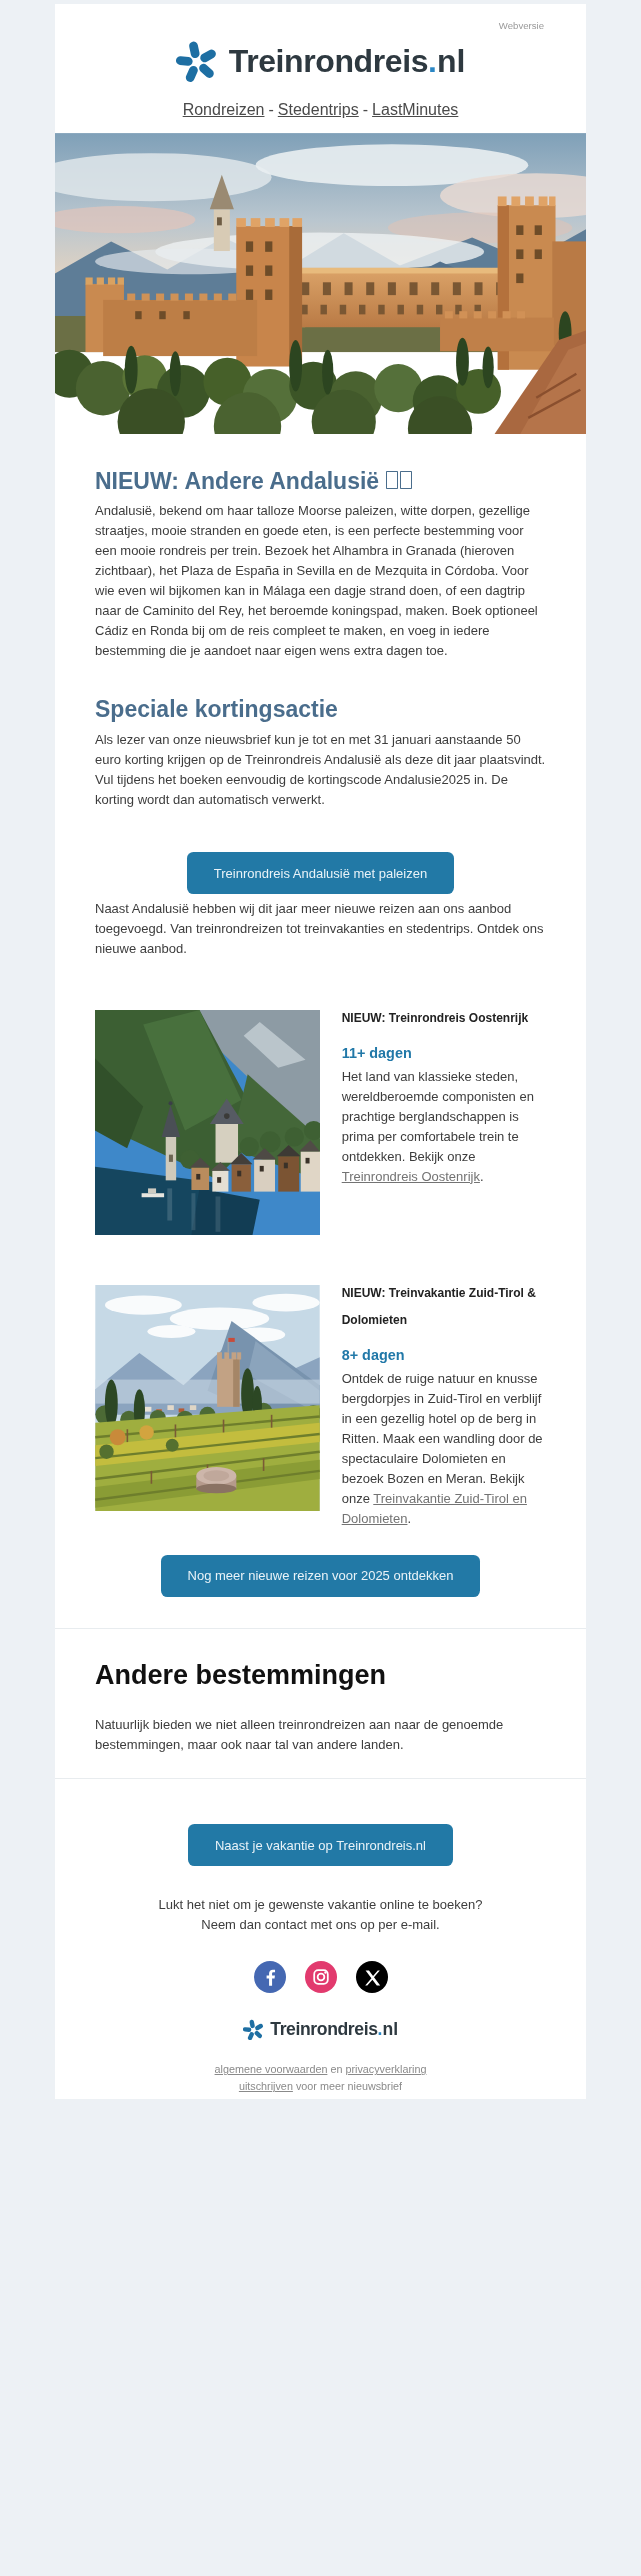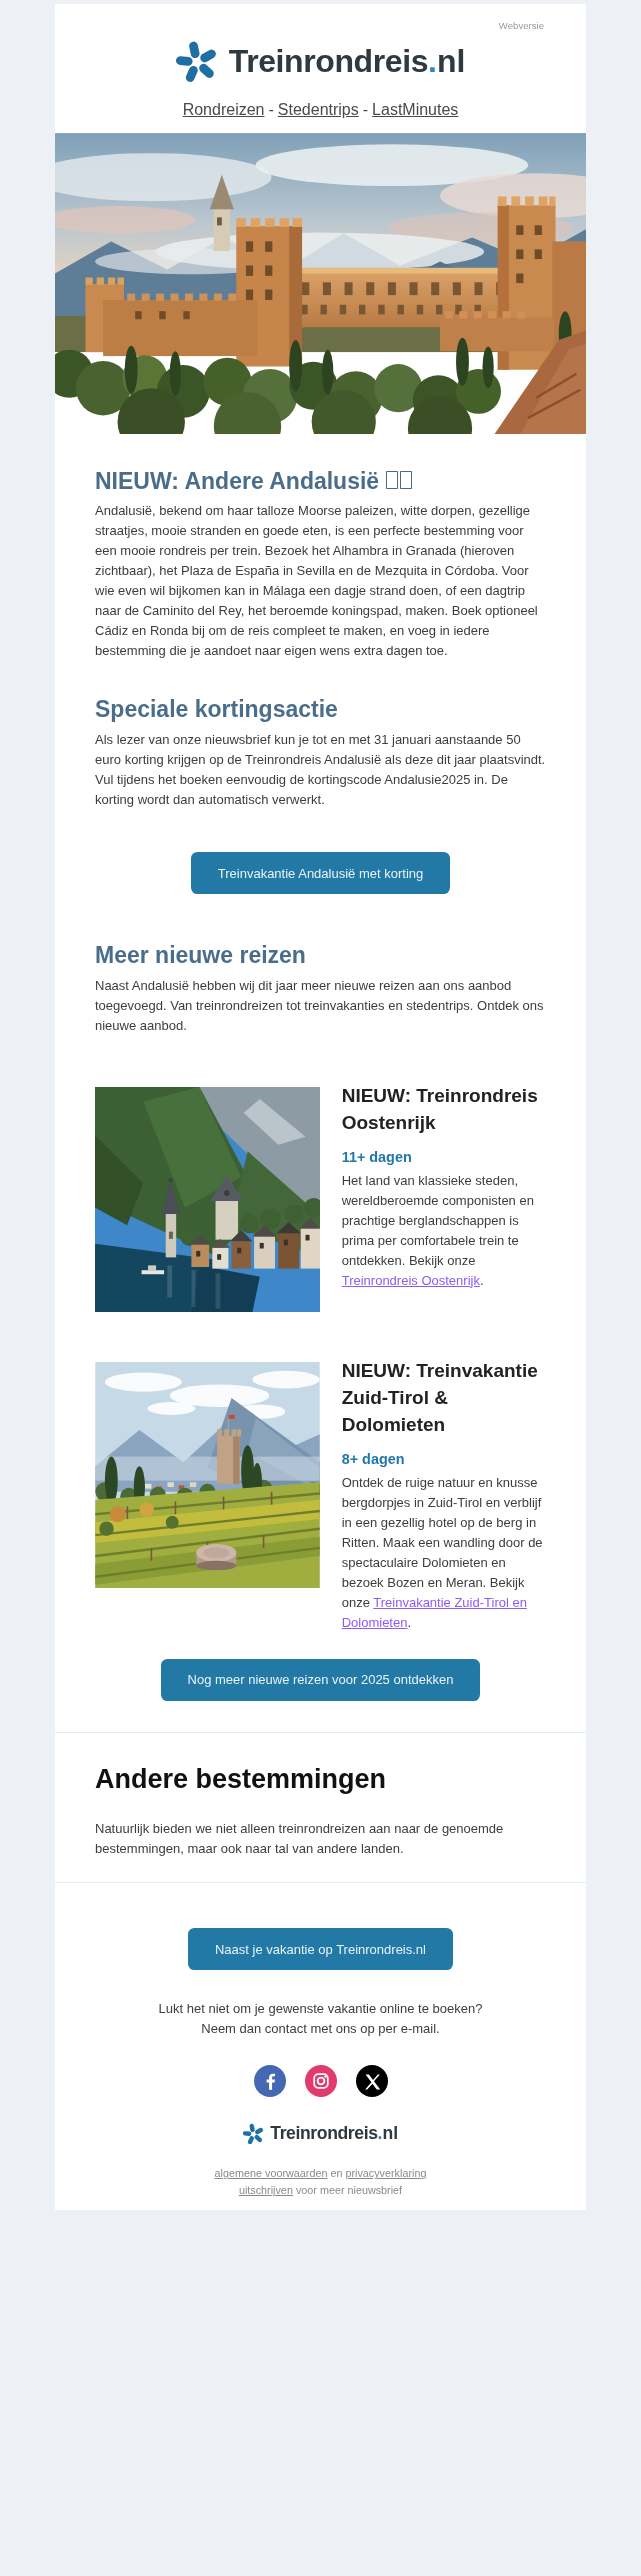--- a/index.html
+++ b/index.html
@@ -3,21 +3,21 @@
 <meta charset="utf-8">
 <style>
   html,body{margin:0;padding:0;}
   body{
     background:#edf1f5;
     font-family:"Liberation Sans","DejaVu Sans",sans-serif;
     padding-top:4px;
     min-height:2576px;
   }
   .email{
-    width:531px;margin:0 auto;background:#ffffff;padding-bottom:9px;
+    width:531px;margin:0 auto;background:#ffffff;padding-bottom:2px;
   }
   
   .webversie-row{padding:13px 42px 0 0;text-align:right;height:13px;}
   .webversie{font-size:9.6px;color:#9a9a9a;text-decoration:none;cursor:pointer;}
   .logo-row{margin-top:8px;display:flex;justify-content:center;align-items:center;height:47px;}
   .logo-row svg{margin-right:11.2px;}
   .logo-text{font-size:32px;font-weight:600;color:#2e3940;letter-spacing:-0.4px;}
   .logo-suffix{font-size:32px;font-weight:600;color:#2e3940;}
   .logo-suffix .dot{color:#2b87c5;}
   .nav-row{margin-top:16px;text-align:center;font-size:16px;color:#4a4a4a;height:16px;}
@@ -50,24 +50,24 @@
   }
   .outline-stack{margin-top:32px;text-align:center;}
   .outline-stack .btn-wrap{margin-bottom:38px;}
   .outline-stack .btn-wrap:last-child{margin-bottom:0;}
   
   .card{display:flex;align-items:flex-start;}
   .card.first{margin-top:51px;}
   .card.second{margin-top:50px;}
   .card-img{flex:0 0 225px;font-size:0;line-height:0;}
   .card-body{margin-left:21.7px;flex:1;}
-  .card-title{font-size:19px;font-weight:700;color:#222222;line-height:27px;margin:-4.8px 0 0 0;}
+  .card-title{font-size:12px;font-weight:700;color:#222222;line-height:27px;margin:-4.8px 0 0 0;}
   .card-duration{font-size:14.4px;font-weight:700;color:#2178a8;margin-top:11.2px;line-height:21px;}
   .card-text{font-size:13px;line-height:20px;color:#3d3d3d;margin-top:2.4px;}
-  .card-link{color:#8b5cf6;text-decoration:underline;cursor:pointer;}
+  .card-link{color:#737373;text-decoration:underline;cursor:pointer;}
   
   .divider{height:1.6px;background:#e8ecef;margin-top:30.5px;}
   .divider.second{margin-top:22.5px;}
   
   .contact{margin-top:29px;text-align:center;font-size:13px;line-height:20px;color:#3d3d3d;}
   .socials{margin-top:26px;display:flex;justify-content:center;gap:19px;}
   .social{width:32px;height:32px;border-radius:50%;display:flex;align-items:center;justify-content:center;cursor:pointer;}
   .footer-logo{margin-top:24px;display:flex;justify-content:center;align-items:center;height:24px;}
   .footer-logo svg{margin-right:6.4px;}
   .footer-logo .logo-text,.footer-logo .logo-suffix{font-size:17.6px;}
@@ -259,24 +259,23 @@
   </div>
 
   <div class="content">
 
     <h2 class="section first"><span>NIEUW: Andere Andalusië</span><span class="tofu"></span><span class="tofu"></span></h2>
     <p class="body">Andalusië, bekend om haar talloze Moorse paleizen, witte dorpen, gezellige straatjes, mooie stranden en goede eten, is een perfecte bestemming voor een mooie rondreis per trein. Bezoek het Alhambra in Granada (hieroven zichtbaar), het Plaza de España in Sevilla en de Mezquita in Córdoba. Voor wie even wil bijkomen kan in Málaga een dagje strand doen, of een dagtrip naar de Caminito del Rey, het beroemde koningspad, maken. Boek optioneel Cádiz en Ronda bij om de reis compleet te maken, en voeg in iedere bestemming die je aandoet naar eigen wens extra dagen toe.</p>
 
     <h2 class="section">Speciale kortingsactie</h2>
     <p class="body">Als lezer van onze nieuwsbrief kun je tot en met 31 januari aanstaande 50 euro korting krijgen op de Treinrondreis Andalusië als deze dit jaar plaatsvindt. Vul tijdens het boeken eenvoudig de kortingscode Andalusie2025 in. De korting wordt dan automatisch verwerkt.</p>
     <div class="btn-row mt-btn1">
-      <a class="btn-primary">Treinvakantie Andalusië met korting</a>
-    </div>
-
-    <h2 class="section" style="margin-top:45px;">Meer nieuwe reizen</h2>
+      <a class="btn-primary">Treinrondreis Andalusië met paleizen</a>
+    </div>
+
     <p class="body">Naast Andalusië hebben wij dit jaar meer nieuwe reizen aan ons aanbod toegevoegd. Van treinrondreizen tot treinvakanties en stedentrips. Ontdek ons nieuwe aanbod.</p>
 
     <div class="card first">
       <div class="card-img">
         <svg width="225" height="225" viewBox="0 0 280 280">
           <rect width="280" height="280" fill="#3e88c9"></rect>
           <polygon points="110,0 280,0 280,170 150,45" fill="#8d9ba4"></polygon>
           <polygon points="205,15 262,62 228,72 185,32" fill="#c2ccd2" opacity="0.85"></polygon>
           <polygon points="0,0 130,0 210,150 150,210 0,140" fill="#3c5f33"></polygon>
           <polygon points="60,18 130,0 182,112 112,150" fill="#4a7340" opacity="0.85"></polygon>

